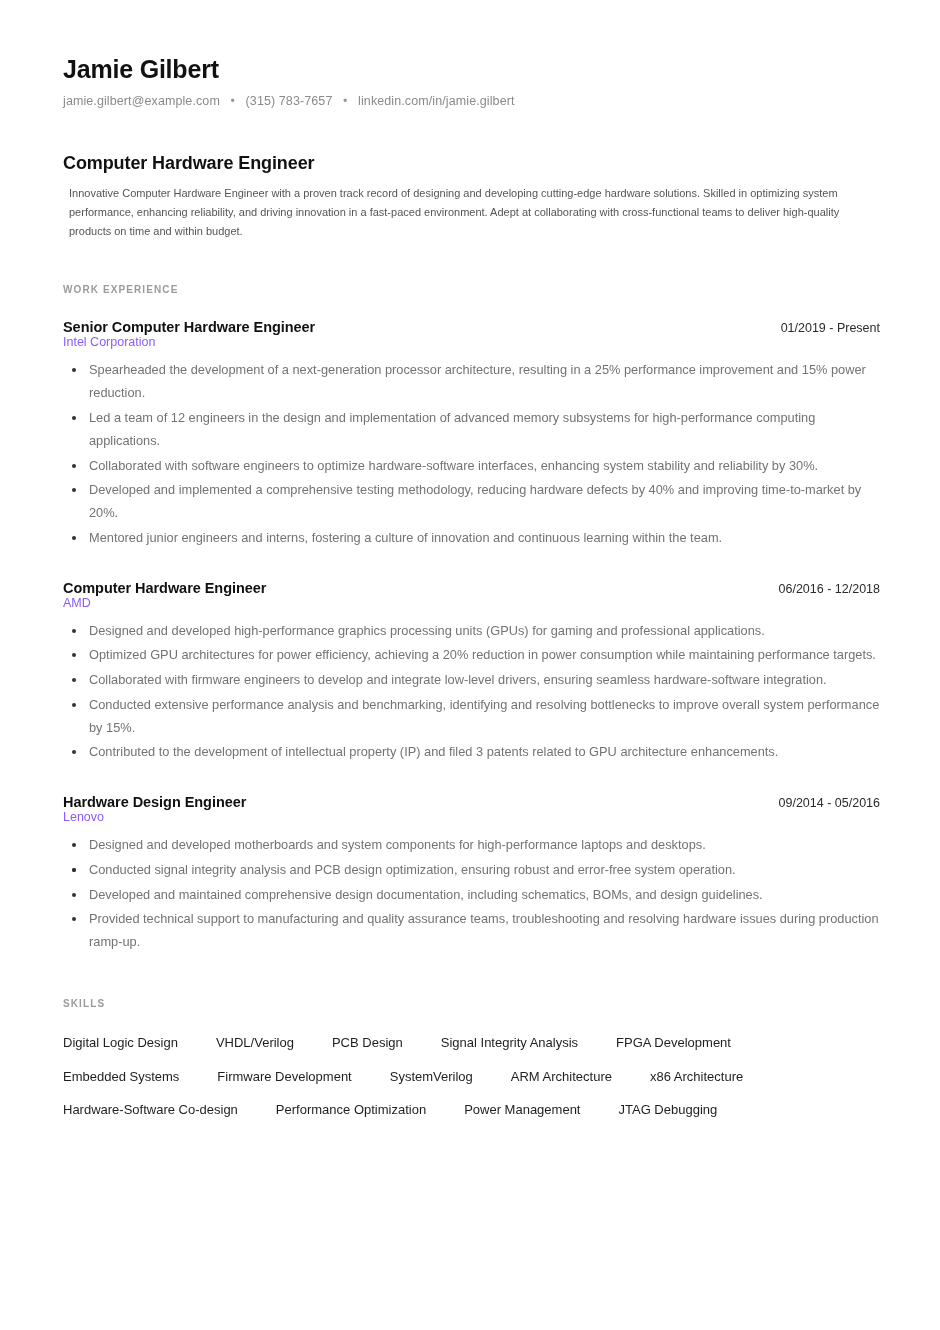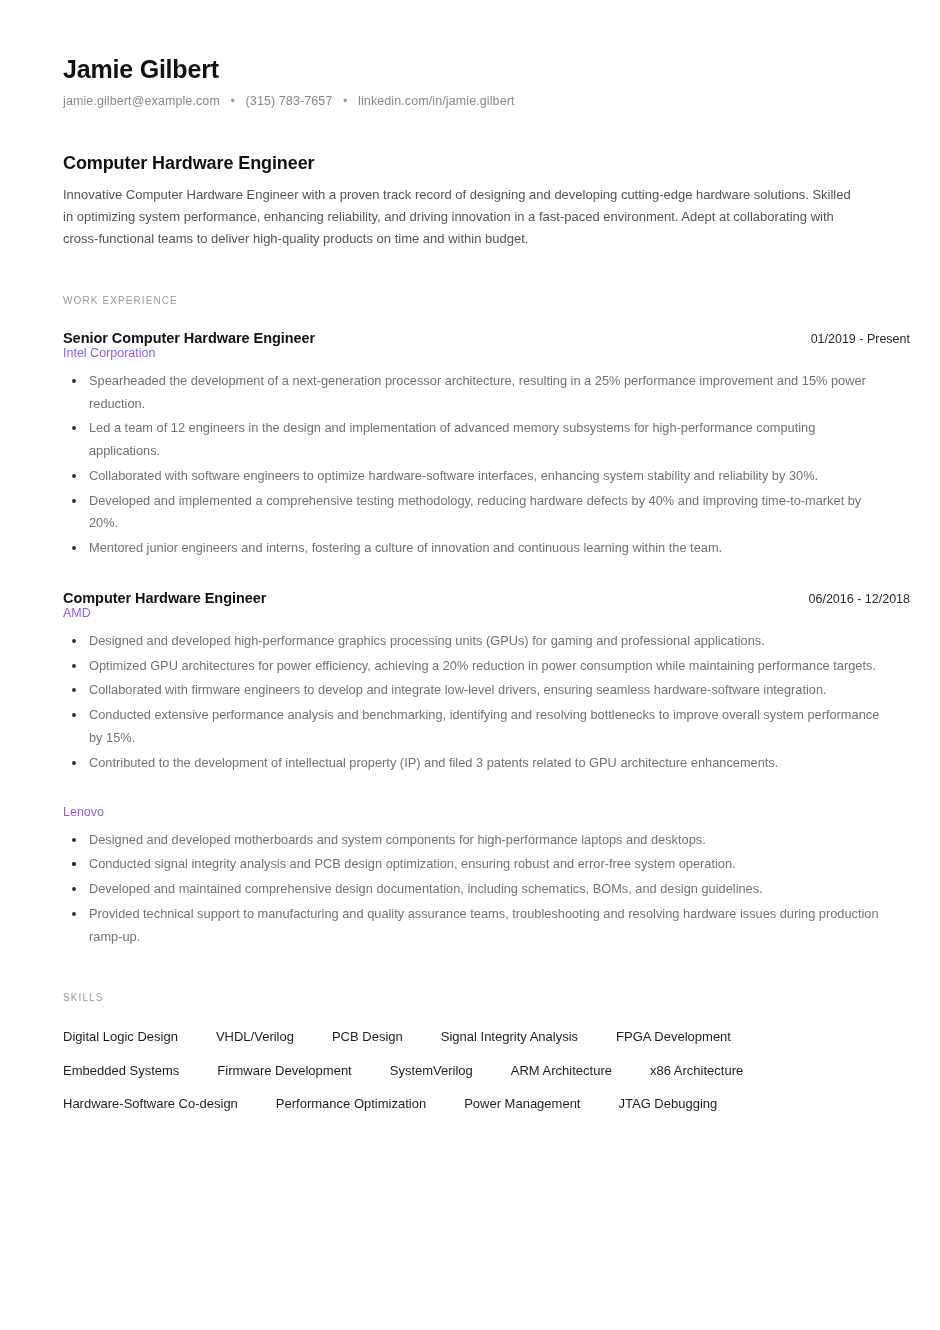--- a/index.html
+++ b/index.html
@@ -10,21 +10,21 @@
   body {
     width: 940px;
     min-height: 1330px;
     font-family: "Liberation Sans", sans-serif;
     color: #1a1a1a;
     -webkit-font-smoothing: antialiased;
   }
   .page {
     width: 940px;
     box-sizing: border-box;
-    padding: 56px 30px 30px 63px;
+    padding: 56px 60px 30px 63px;
   }
 
   
   .name {
     font-size: 25px;
     font-weight: bold;
     letter-spacing: -0.2px;
     color: #111111;
     margin: 0 0 9px 0;
     line-height: 1.1;
@@ -44,31 +44,31 @@
 
   
   .job-headline {
     font-size: 18px;
     font-weight: bold;
     color: #111111;
     margin: 0 0 10px 0;
     letter-spacing: -0.1px;
   }
   .summary {
-    font-size: 13px;
+    font-size: 11px;
     color: #555555;
     line-height: 1.72;
     max-width: 800px;
-    margin: 0;
+    margin: 6px;
   }
 
   
   .section-label {
     font-size: 10px;
-    font-weight: normal;
+    font-weight: bold;
     letter-spacing: 1.1px;
     color: #9b9b9b;
     text-transform: uppercase;
     margin-top: 44px;
     margin-bottom: 24px;
   }
 
   
   .entry { margin-bottom: 30px; }
   .entry:last-child { margin-bottom: 0; }
@@ -184,20 +184,24 @@
       <ul class="bullets">
         <li><span class="dot"></span><span>Designed and developed high-performance graphics processing units (GPUs) for gaming and professional applications.</span></li>
         <li><span class="dot"></span><span>Optimized GPU architectures for power efficiency, achieving a 20% reduction in power consumption while maintaining performance targets.</span></li>
         <li><span class="dot"></span><span>Collaborated with firmware engineers to develop and integrate low-level drivers, ensuring seamless hardware-software integration.</span></li>
         <li><span class="dot"></span><span>Conducted extensive performance analysis and benchmarking, identifying and resolving bottlenecks to improve overall system performance by 15%.</span></li>
         <li><span class="dot"></span><span>Contributed to the development of intellectual property (IP) and filed 3 patents related to GPU architecture enhancements.</span></li>
       </ul>
     </div>
 
     <div class="entry">
+      <div class="entry-top">
+        <span class="entry-title">Hardware Design Engineer</span>
+        <span class="entry-dates">09/2014 - 05/2016</span>
+      </div>
       <div class="entry-company">Lenovo</div>
       <ul class="bullets">
         <li><span class="dot"></span><span>Designed and developed motherboards and system components for high-performance laptops and desktops.</span></li>
         <li><span class="dot"></span></li>
         <li><span class="dot"></span><span>Conducted signal integrity analysis and PCB design optimization, ensuring robust and error-free system operation.</span></li>
         <li><span class="dot"></span><span>Developed and maintained comprehensive design documentation, including schematics, BOMs, and design guidelines.</span></li>
         <li><span class="dot"></span><span>Provided technical support to manufacturing and quality assurance teams, troubleshooting and resolving hardware issues during production ramp-up.</span></li>
       </ul>
     </div>
 

